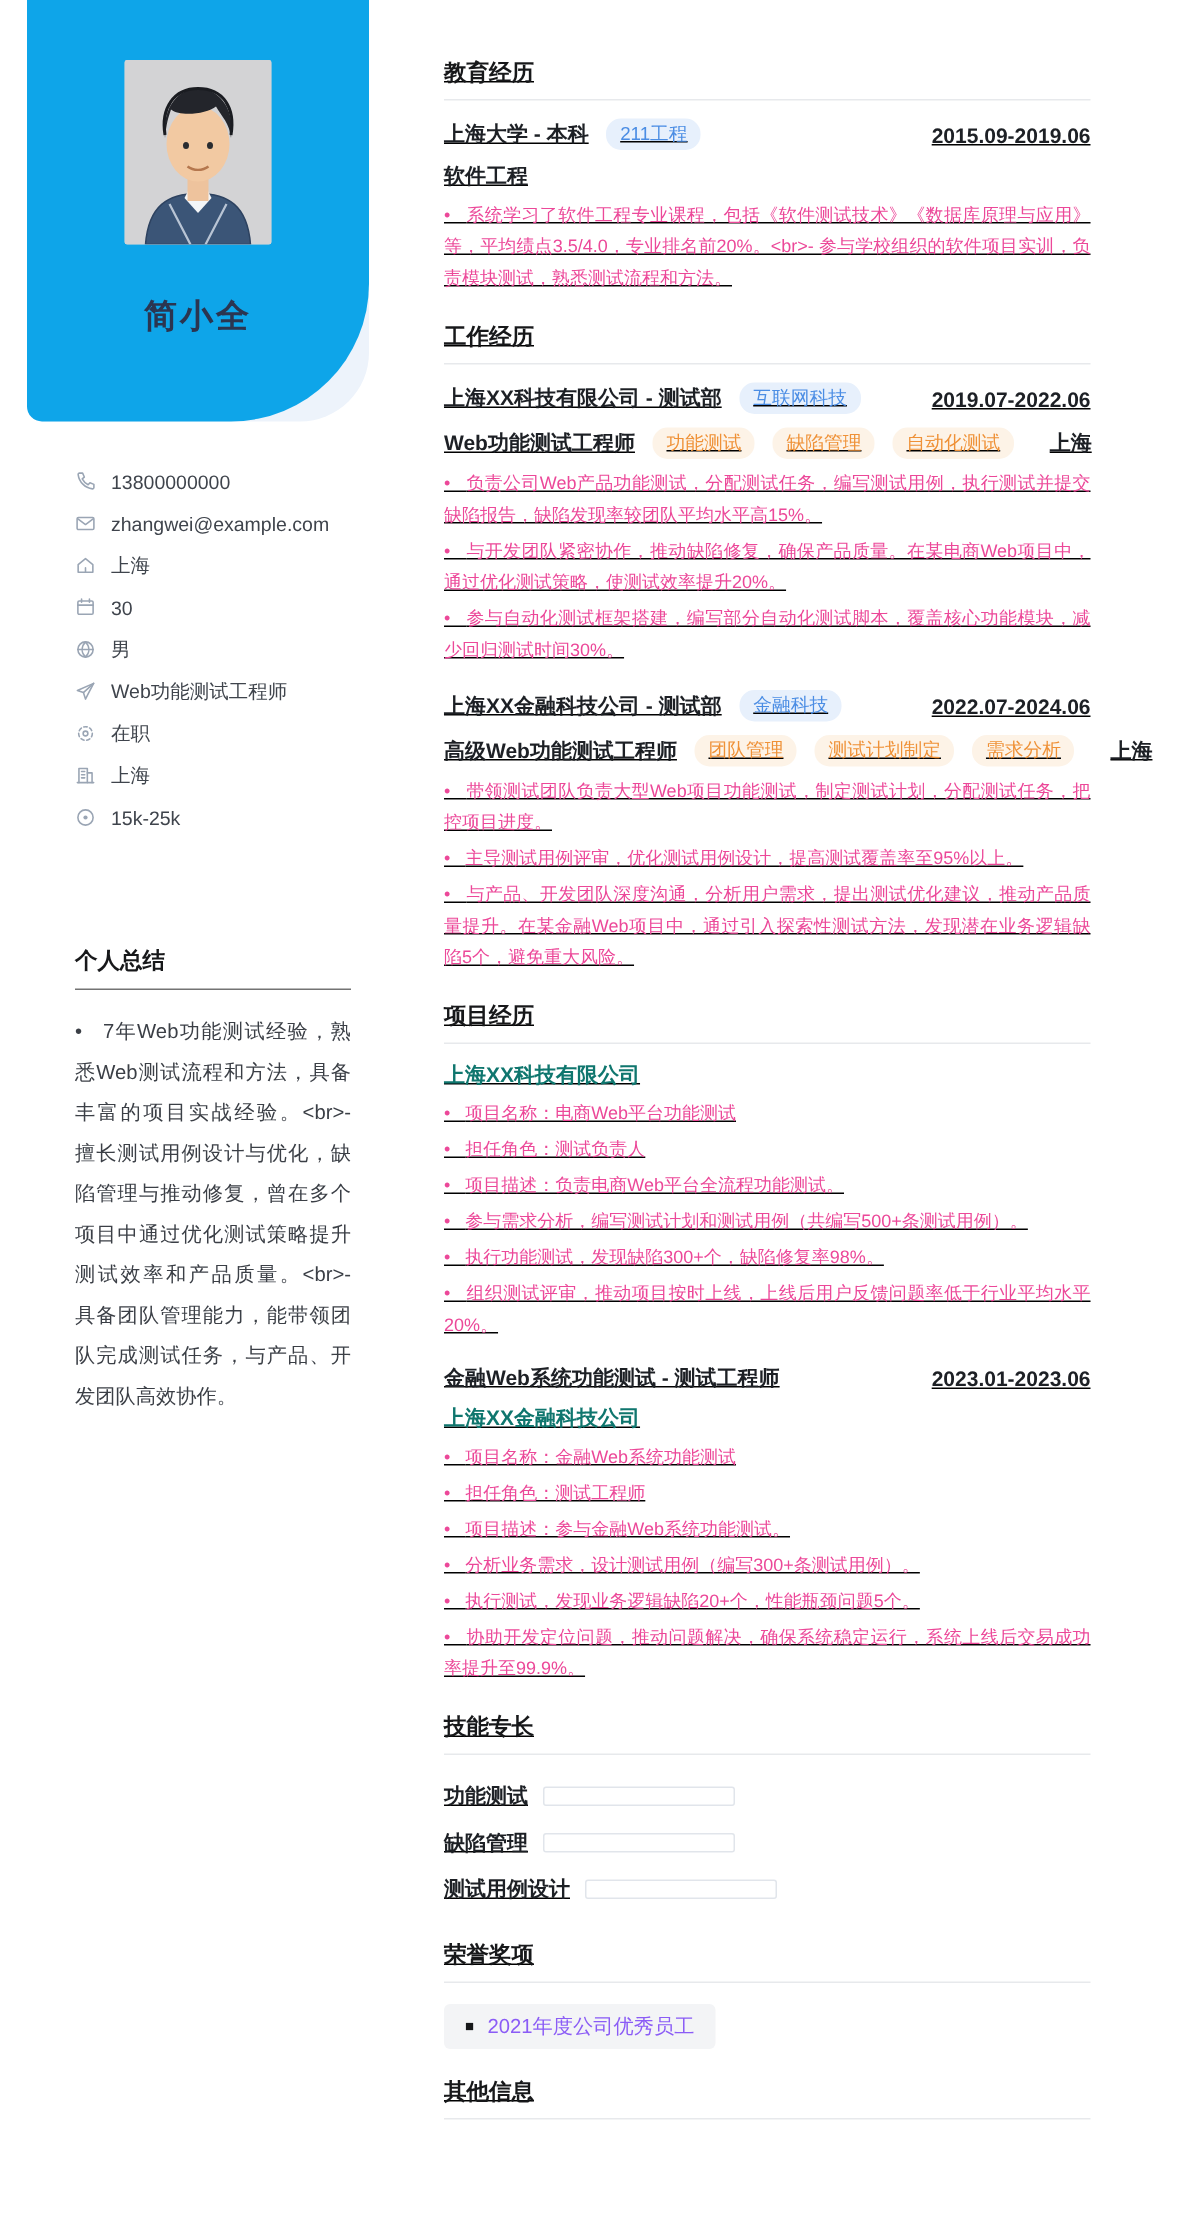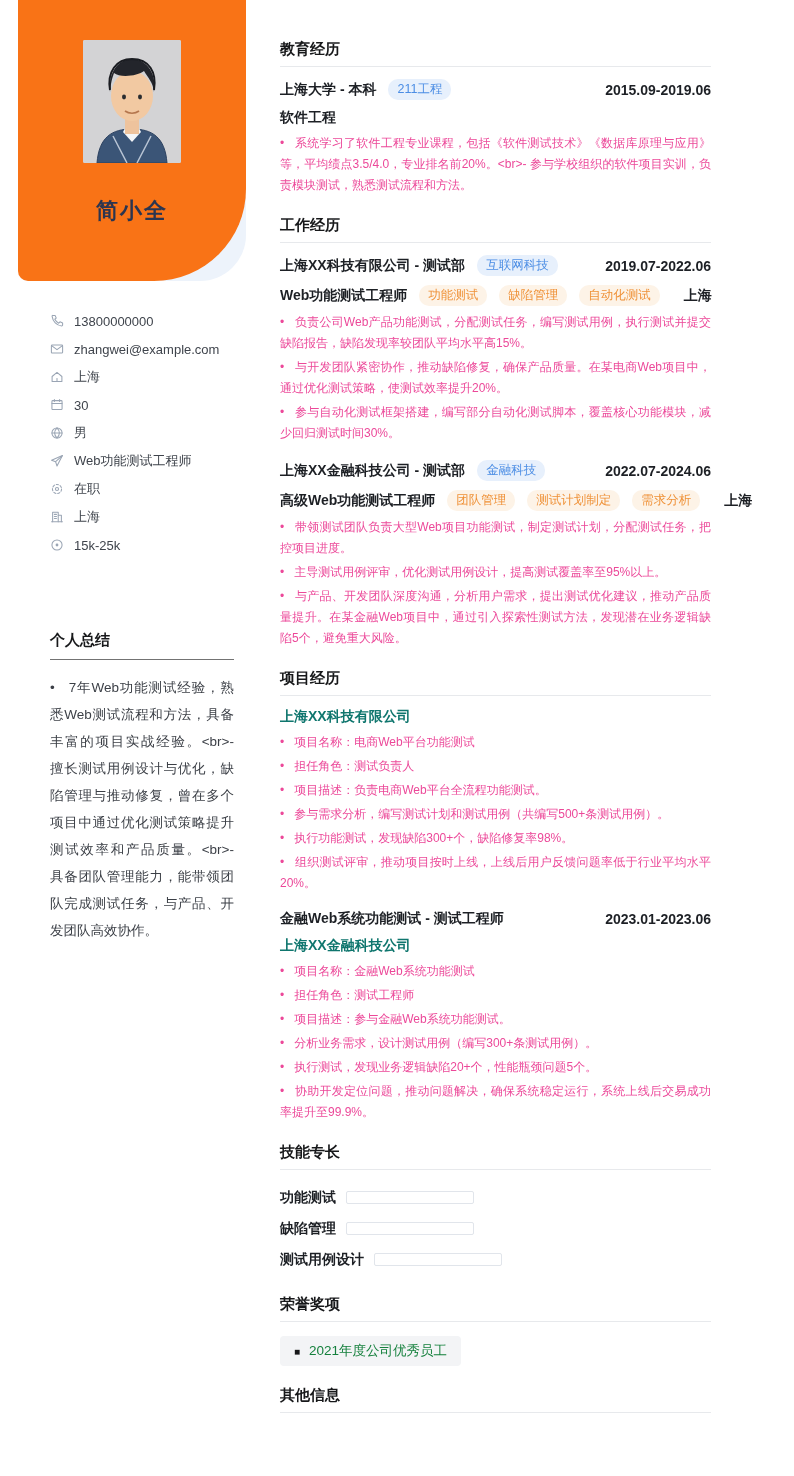--- a/index.html
+++ b/index.html
@@ -4,21 +4,21 @@
 <style>
   * { margin:0; padding:0; box-sizing:border-box; }
   html,body { width:794px; height:1476px; background:#ffffff; overflow:hidden;
               font-family:"Liberation Sans","DejaVu Sans",sans-serif; }
   .page { display:flex; width:794px; height:1476px; }
 
   
   .side { width:246px; flex:0 0 246px; }
   .panel-outer { margin-left:18px; width:228px; height:281px; background:#edf3fb;
                  border-radius:0 0 46px 10px; }
-  .panel { width:100%; height:100%; background:#f97316; border-radius:0 0 92px 10px;
+  .panel { width:100%; height:100%; background:#0ea5e9; border-radius:0 0 92px 10px;
            display:flex; flex-direction:column; align-items:center; }
   .photo { margin-top:40px; width:98px; height:123px; border-radius:2px; overflow:hidden;
            background:#d8d8da; }
   .photo svg { display:block; }
   .name { margin-top:33px; font-size:22px; font-weight:700; color:#2b3550; letter-spacing:2px; }
 
   .contact { margin:26px 0 0 50px; }
   .contact-item { display:flex; align-items:center; gap:10px; height:28px;
                   font-size:13px; color:#3f444c; }
   .cicon { width:14px; height:14px; flex:0 0 14px; display:inline-flex; }
@@ -26,21 +26,21 @@
                stroke-linecap:round; stroke-linejoin:round; }
 
   .side-summary { margin:72px 12px 0 50px; width:184px; }
   .side-sec-title { font-size:15px; font-weight:700; color:#17181a; padding-bottom:9px;
                     border-bottom:1px solid #737373; }
   .summary-text { margin-top:14px; font-size:13.5px; line-height:27px; color:#3b3f46;
                   text-align:justify; }
   .summary-text::before { content:"•\00a0\00a0\00a0"; color:#3b3f46; }
 
   
-  .main { width:431px; flex:0 0 431px; margin-left:34px; padding-top:40px; }
+  .main { width:431px; flex:0 0 431px; margin-left:50px; padding-top:40px;text-decoration:underline; }
   .section { margin-top:20px; }
   .section:first-child { margin-top:0; }
   .sec-title { font-size:15px; font-weight:700; color:#17181a; padding-bottom:8px;
                border-bottom:1px solid #e7e9ec; margin-bottom:12px; line-height:18px; }
 
   .erow { display:flex; align-items:center; gap:12px; }
   .erow .grow { flex:1; }
   .bname { font-weight:700; font-size:14px; color:#1d2025; white-space:nowrap; }
   .date  { font-weight:700; font-size:14px; color:#1d2025; white-space:nowrap; }
   .loc   { font-weight:700; font-size:14px; color:#1d2025; white-space:nowrap; }
@@ -59,21 +59,21 @@
   .major { margin-top:9px; font-weight:700; font-size:14px; color:#1d2025; }
   .pcompany { margin-top:9px; font-weight:700; font-size:14px; color:#0f766e; }
 
   .skill-row { display:flex; align-items:center; gap:10px; height:31px; }
   .skill-label { font-weight:700; font-size:14px; color:#1d2025; white-space:nowrap; }
   .skill-bar { width:128px; height:13px; border:1px solid #e1e5eb; background:#fff;
                border-radius:2px; padding:1px; }
   .skill-fill { height:100%; background:#d9e6f7; border-radius:2px; }
 
   .honor-badge { display:inline-flex; align-items:center; gap:9px; background:#f3f4f6;
-                 border-radius:4px; padding:6px 14px; font-size:13.5px; color:#15803d;
+                 border-radius:4px; padding:6px 14px; font-size:13.5px; color:#8b5cf6;
                  margin-top:2px; }
   .honor-badge::before { content:"■"; font-size:10px; color:#17181a; }
 </style>
 </head>
 <body>
 
 <div class="page">
 
   <div class="side">
     <div class="panel-outer">

